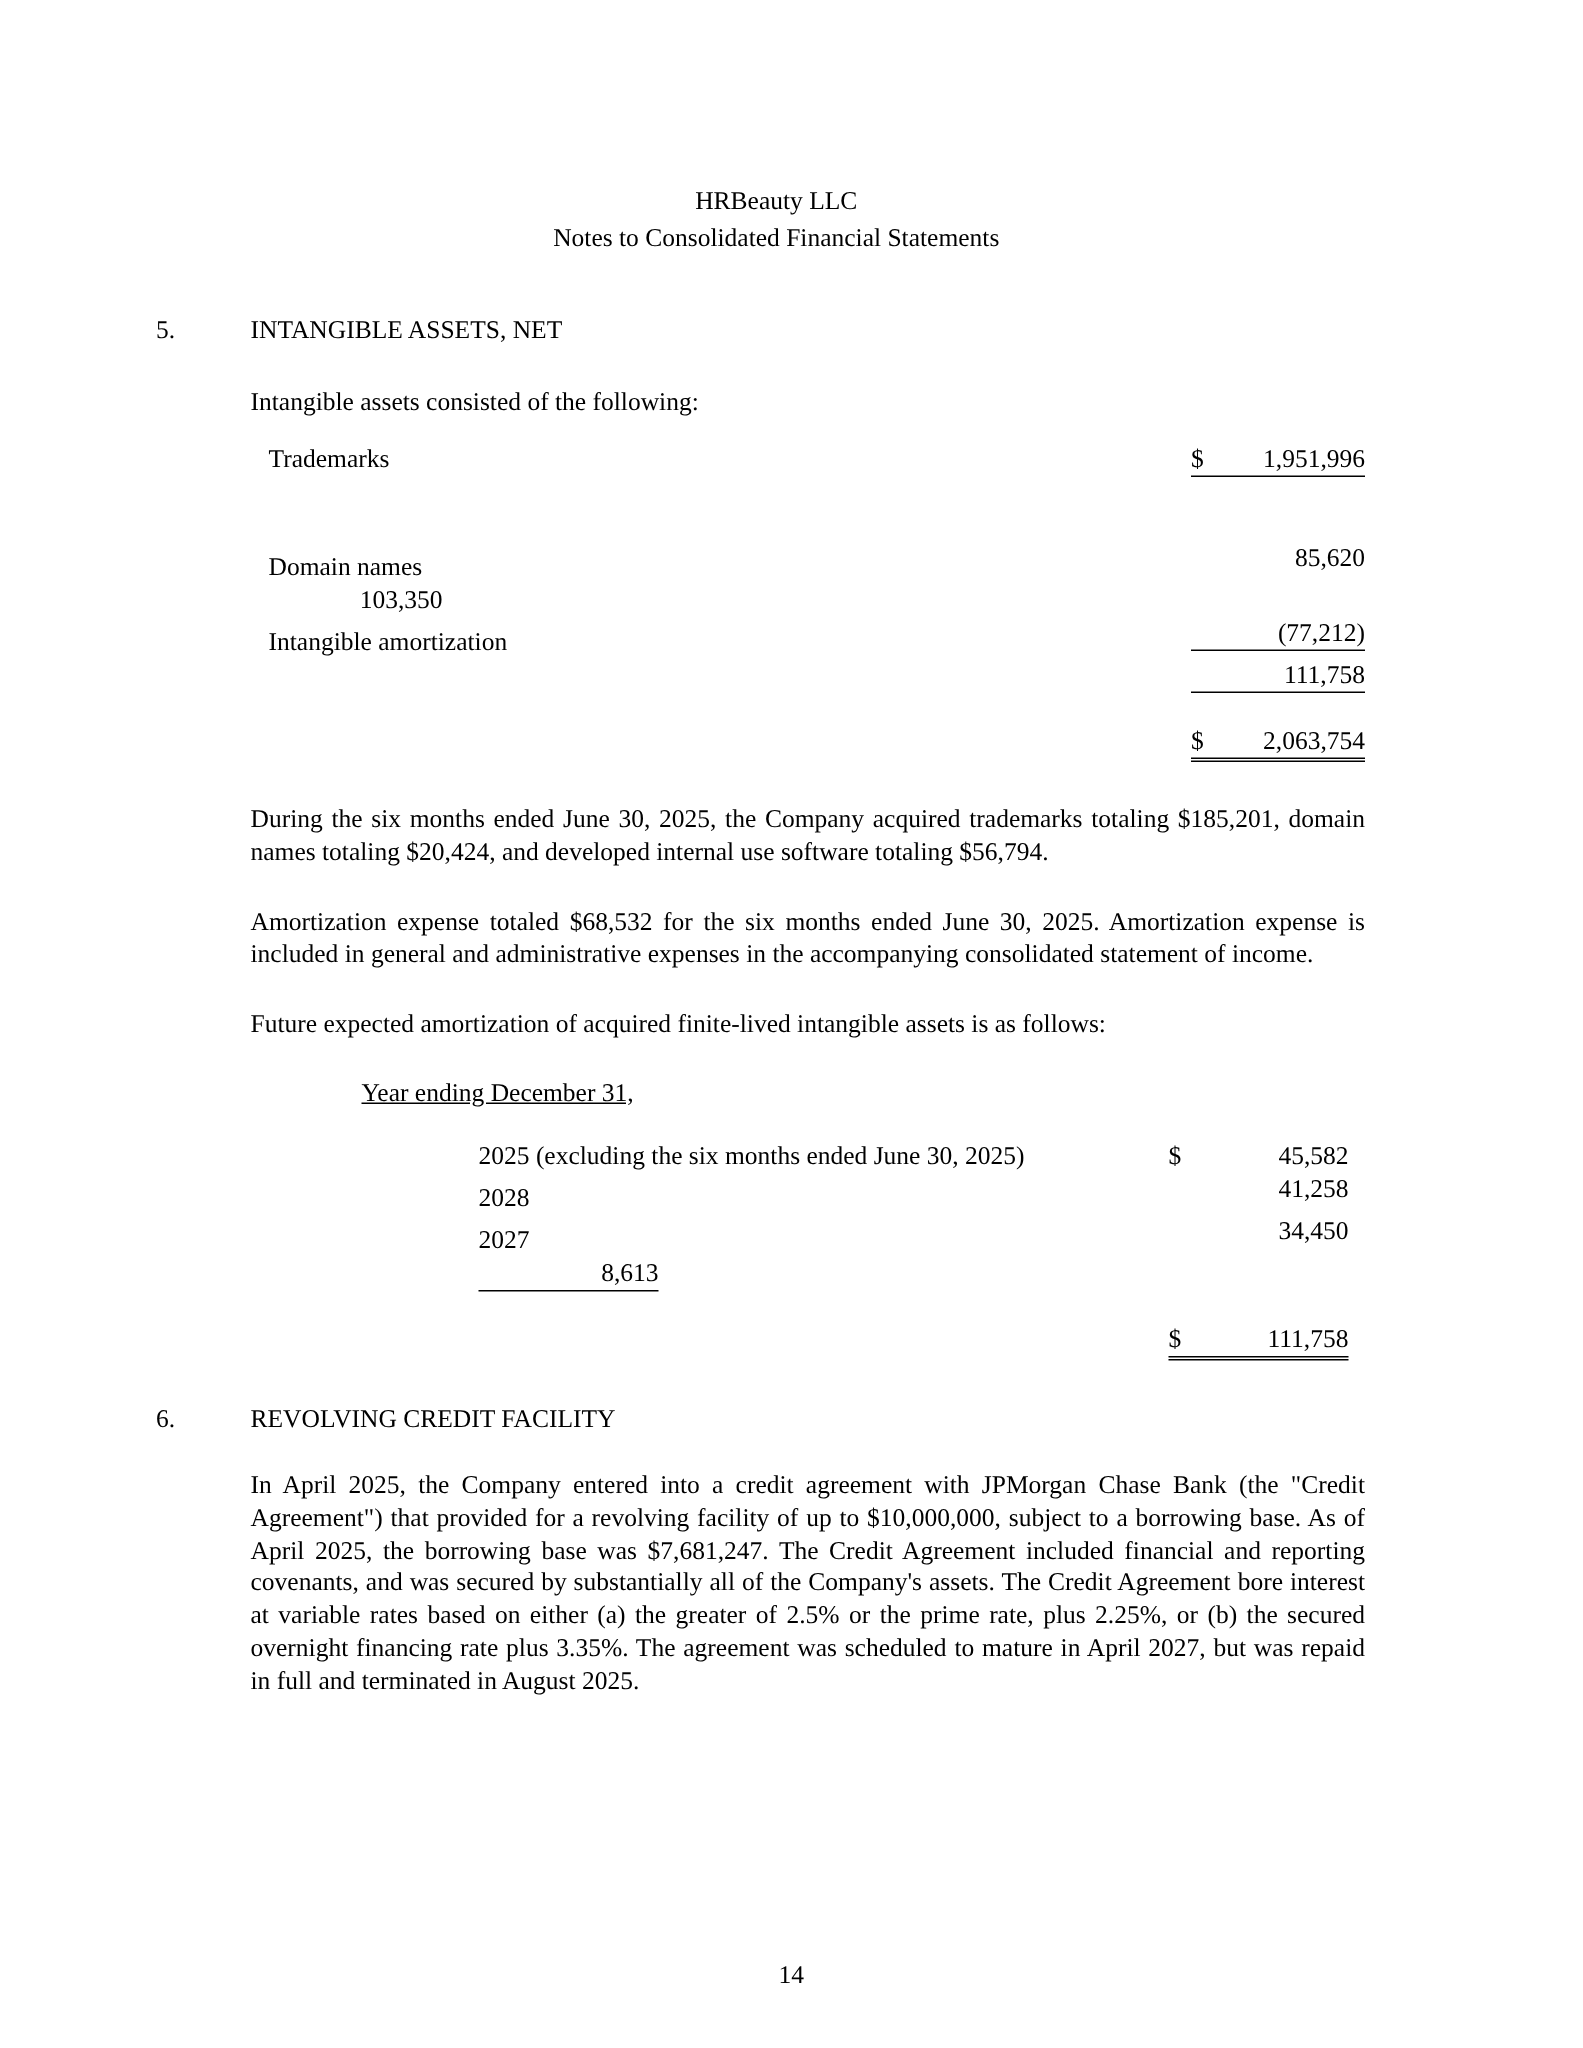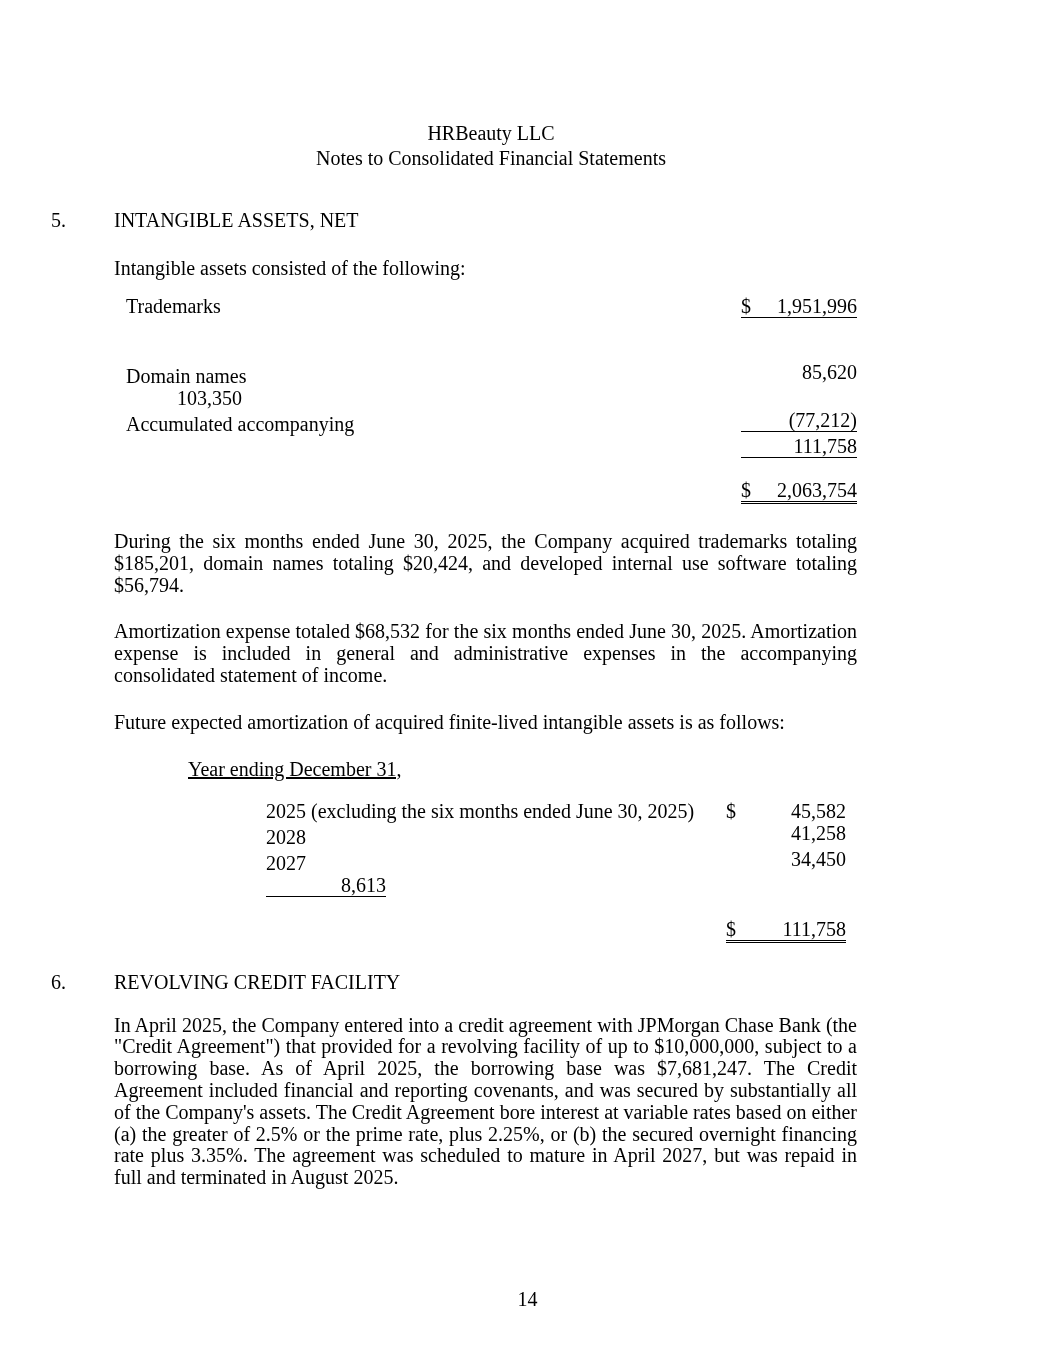--- a/index.html
+++ b/index.html
@@ -5,23 +5,23 @@
   * { margin: 0; padding: 0; box-sizing: border-box; }
   html, body { background: #ffffff; }
   .page {
     position: relative;
     width: 1055px;
     height: 1365px;
     margin: 0 auto;
     background: #ffffff;
     color: #000000;
     font-family: "Liberation Serif", "DejaVu Serif", serif;
-    font-size: 20px;
+    font-size: 17px;
     line-height: 22px;
-    padding: 121px 124px 0 51px;
+    padding: 121px 124px 0 104px;
     overflow: hidden;
   }
   .title-block {
     text-align: center;
     line-height: 25px;
   }
   .sec-heading {
     display: flex;
     margin-top: 38px;
   }
@@ -58,21 +58,21 @@
     margin-left: 137px;
     text-decoration: underline;
   }
   .table2 { margin-top: 20px; margin-left: 215px; width: 580px; }
   .table2 .amt { flex: 0 0 120px; width: 120px; }
   .sec6 { margin-top: 28px; }
   .p6 { margin-top: 22px; }
   .page-number {
     position: absolute;
     left: 0; right: 0;
-    bottom: 55px;
+    bottom: 37px;
     text-align: center;
   }
 </style>
 </head>
 <body>
 
 <div class="page">
 
   <div class="title-block">
     <div>HRBeauty LLC</div>
@@ -101,21 +101,21 @@
         <span class="val">85,620</span>
       </span>
     </div>
     <div class="trow">
       <span class="amt">
         <span class="cur"></span>
         <span class="val">103,350</span>
       </span>
     </div>
     <div class="trow">
-      <span class="tlabel">Accumulated accompanying</span>
+      <span class="tlabel">Intangible amortization</span>
       <span class="amt u">
         <span class="cur"></span>
         <span class="val">(77,212)</span>
       </span>
     </div>
     <div class="trow">
       <span class="tlabel"></span>
       <span class="amt u">
         <span class="cur"></span>
         <span class="val">111,758</span>

